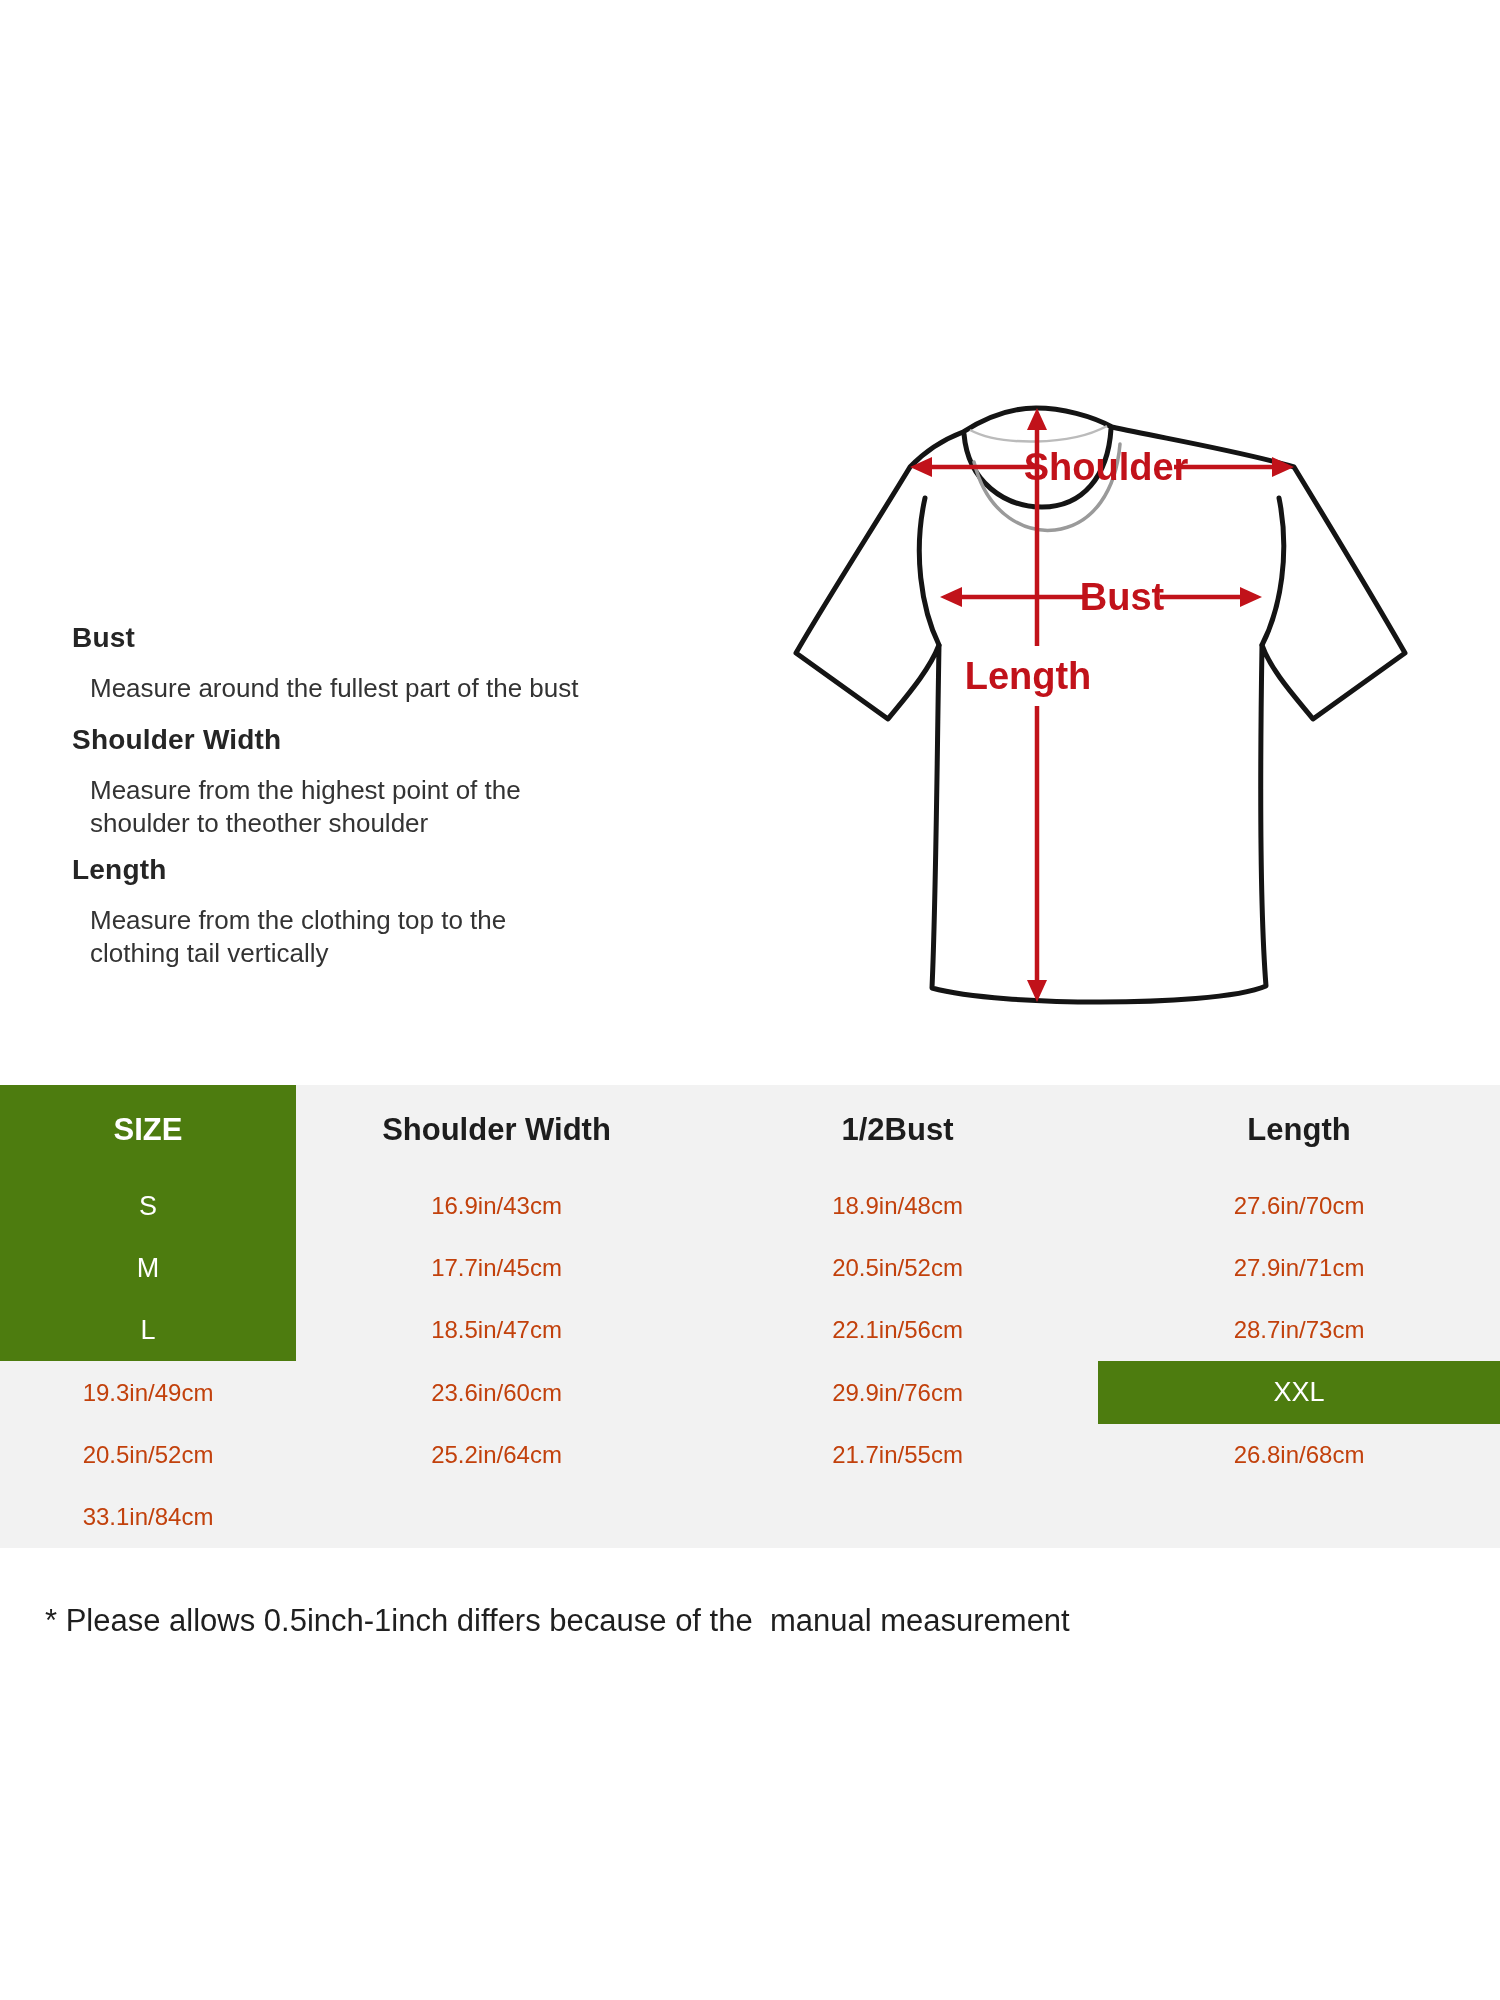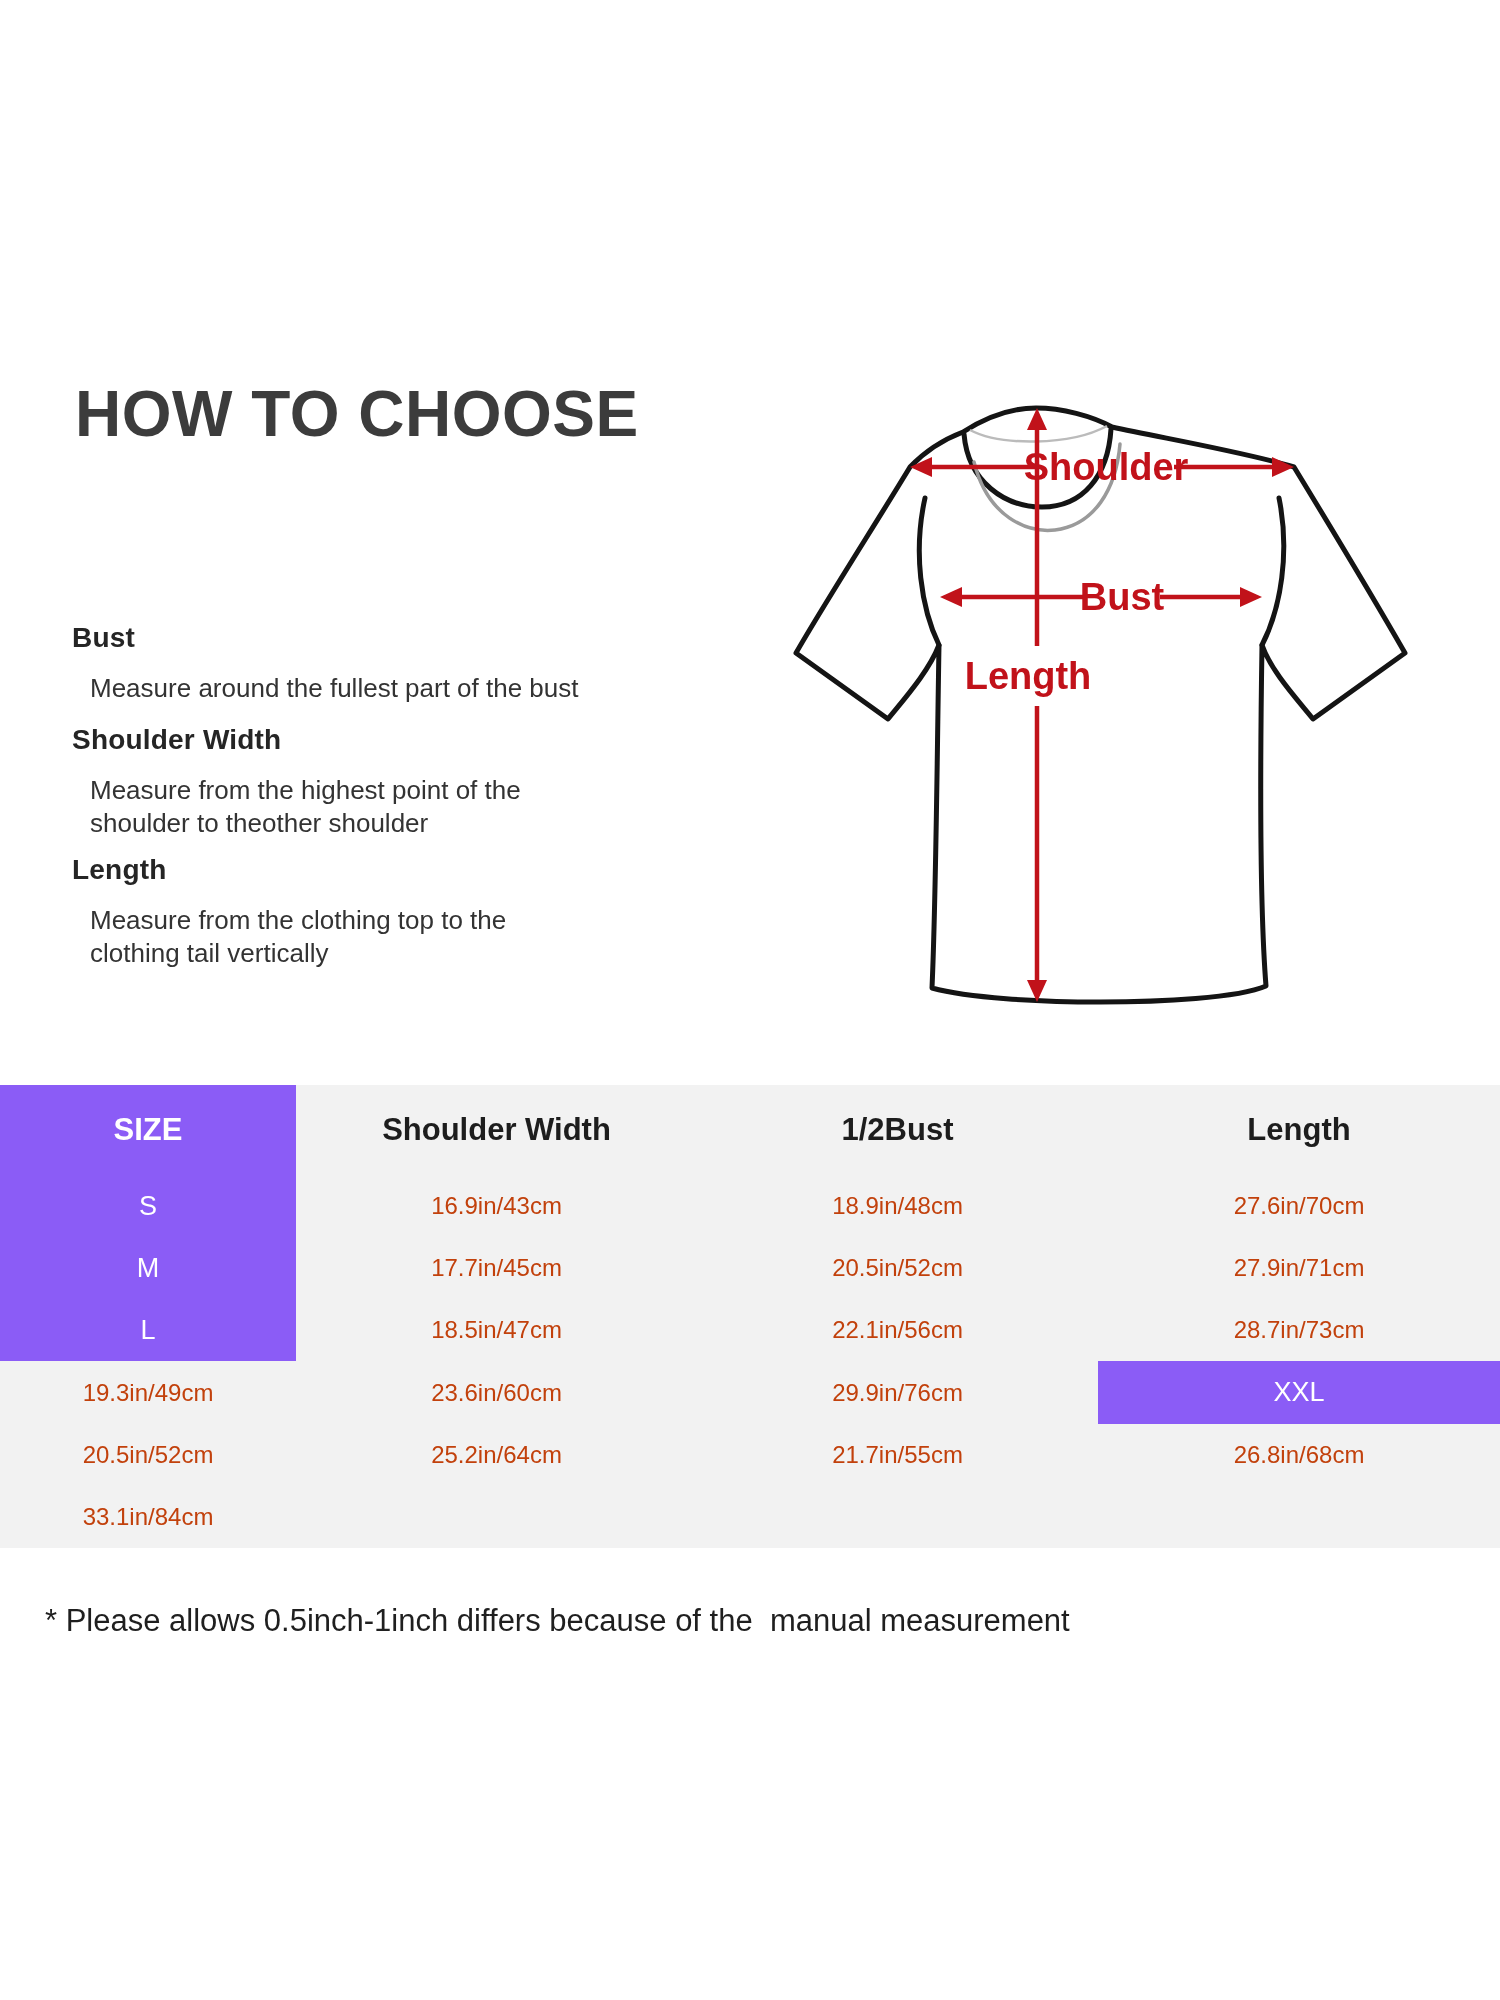--- a/index.html
+++ b/index.html
@@ -28,37 +28,37 @@
   #diagram{position:absolute;left:600px;top:280px;width:880px;height:800px;}
   
   .sizetable{
     position:absolute;left:0;top:1085px;width:1500px;height:463px;
     background:#f2f2f2;
     display:grid;
     grid-template-columns:296px 401px 401px 402px;
     grid-template-rows:90px repeat(6, 62.16px);
   }
   .cell{display:flex;align-items:center;justify-content:center;}
-  .c-dark{background:#8b5cf6;color:#ffffff;}
+  .c-dark{background:#4d7c0f;color:#ffffff;}
   .hdr{font-weight:bold;font-size:31px;color:#1d1d1d;}
   .hdr.c-dark{color:#ffffff;}
   .size-lbl{font-size:27px;}
   .val{font-size:24px;color:#c2410c;}
   
   .footnote{
     position:absolute;left:45px;top:1603px;
     font-size:31px;color:#1f1f1f;white-space:pre-wrap;
   }
 </style>
 </head>
 <body>
 
 <div id="page">
 
-  <div class="title"><span>HOW TO CHOOSE</span><br></div>
+  <div class="title"><br></div>
 
   <div class="measure-item" id="mi-bust">
     <h3>Bust</h3>
     <p>Measure around the fullest part of the bust</p>
   </div>
   <div class="measure-item" id="mi-shoulder">
     <h3>Shoulder Width</h3>
     <p>Measure from the highest point of the shoulder to theother shoulder</p>
   </div>
   <div class="measure-item" id="mi-length">

